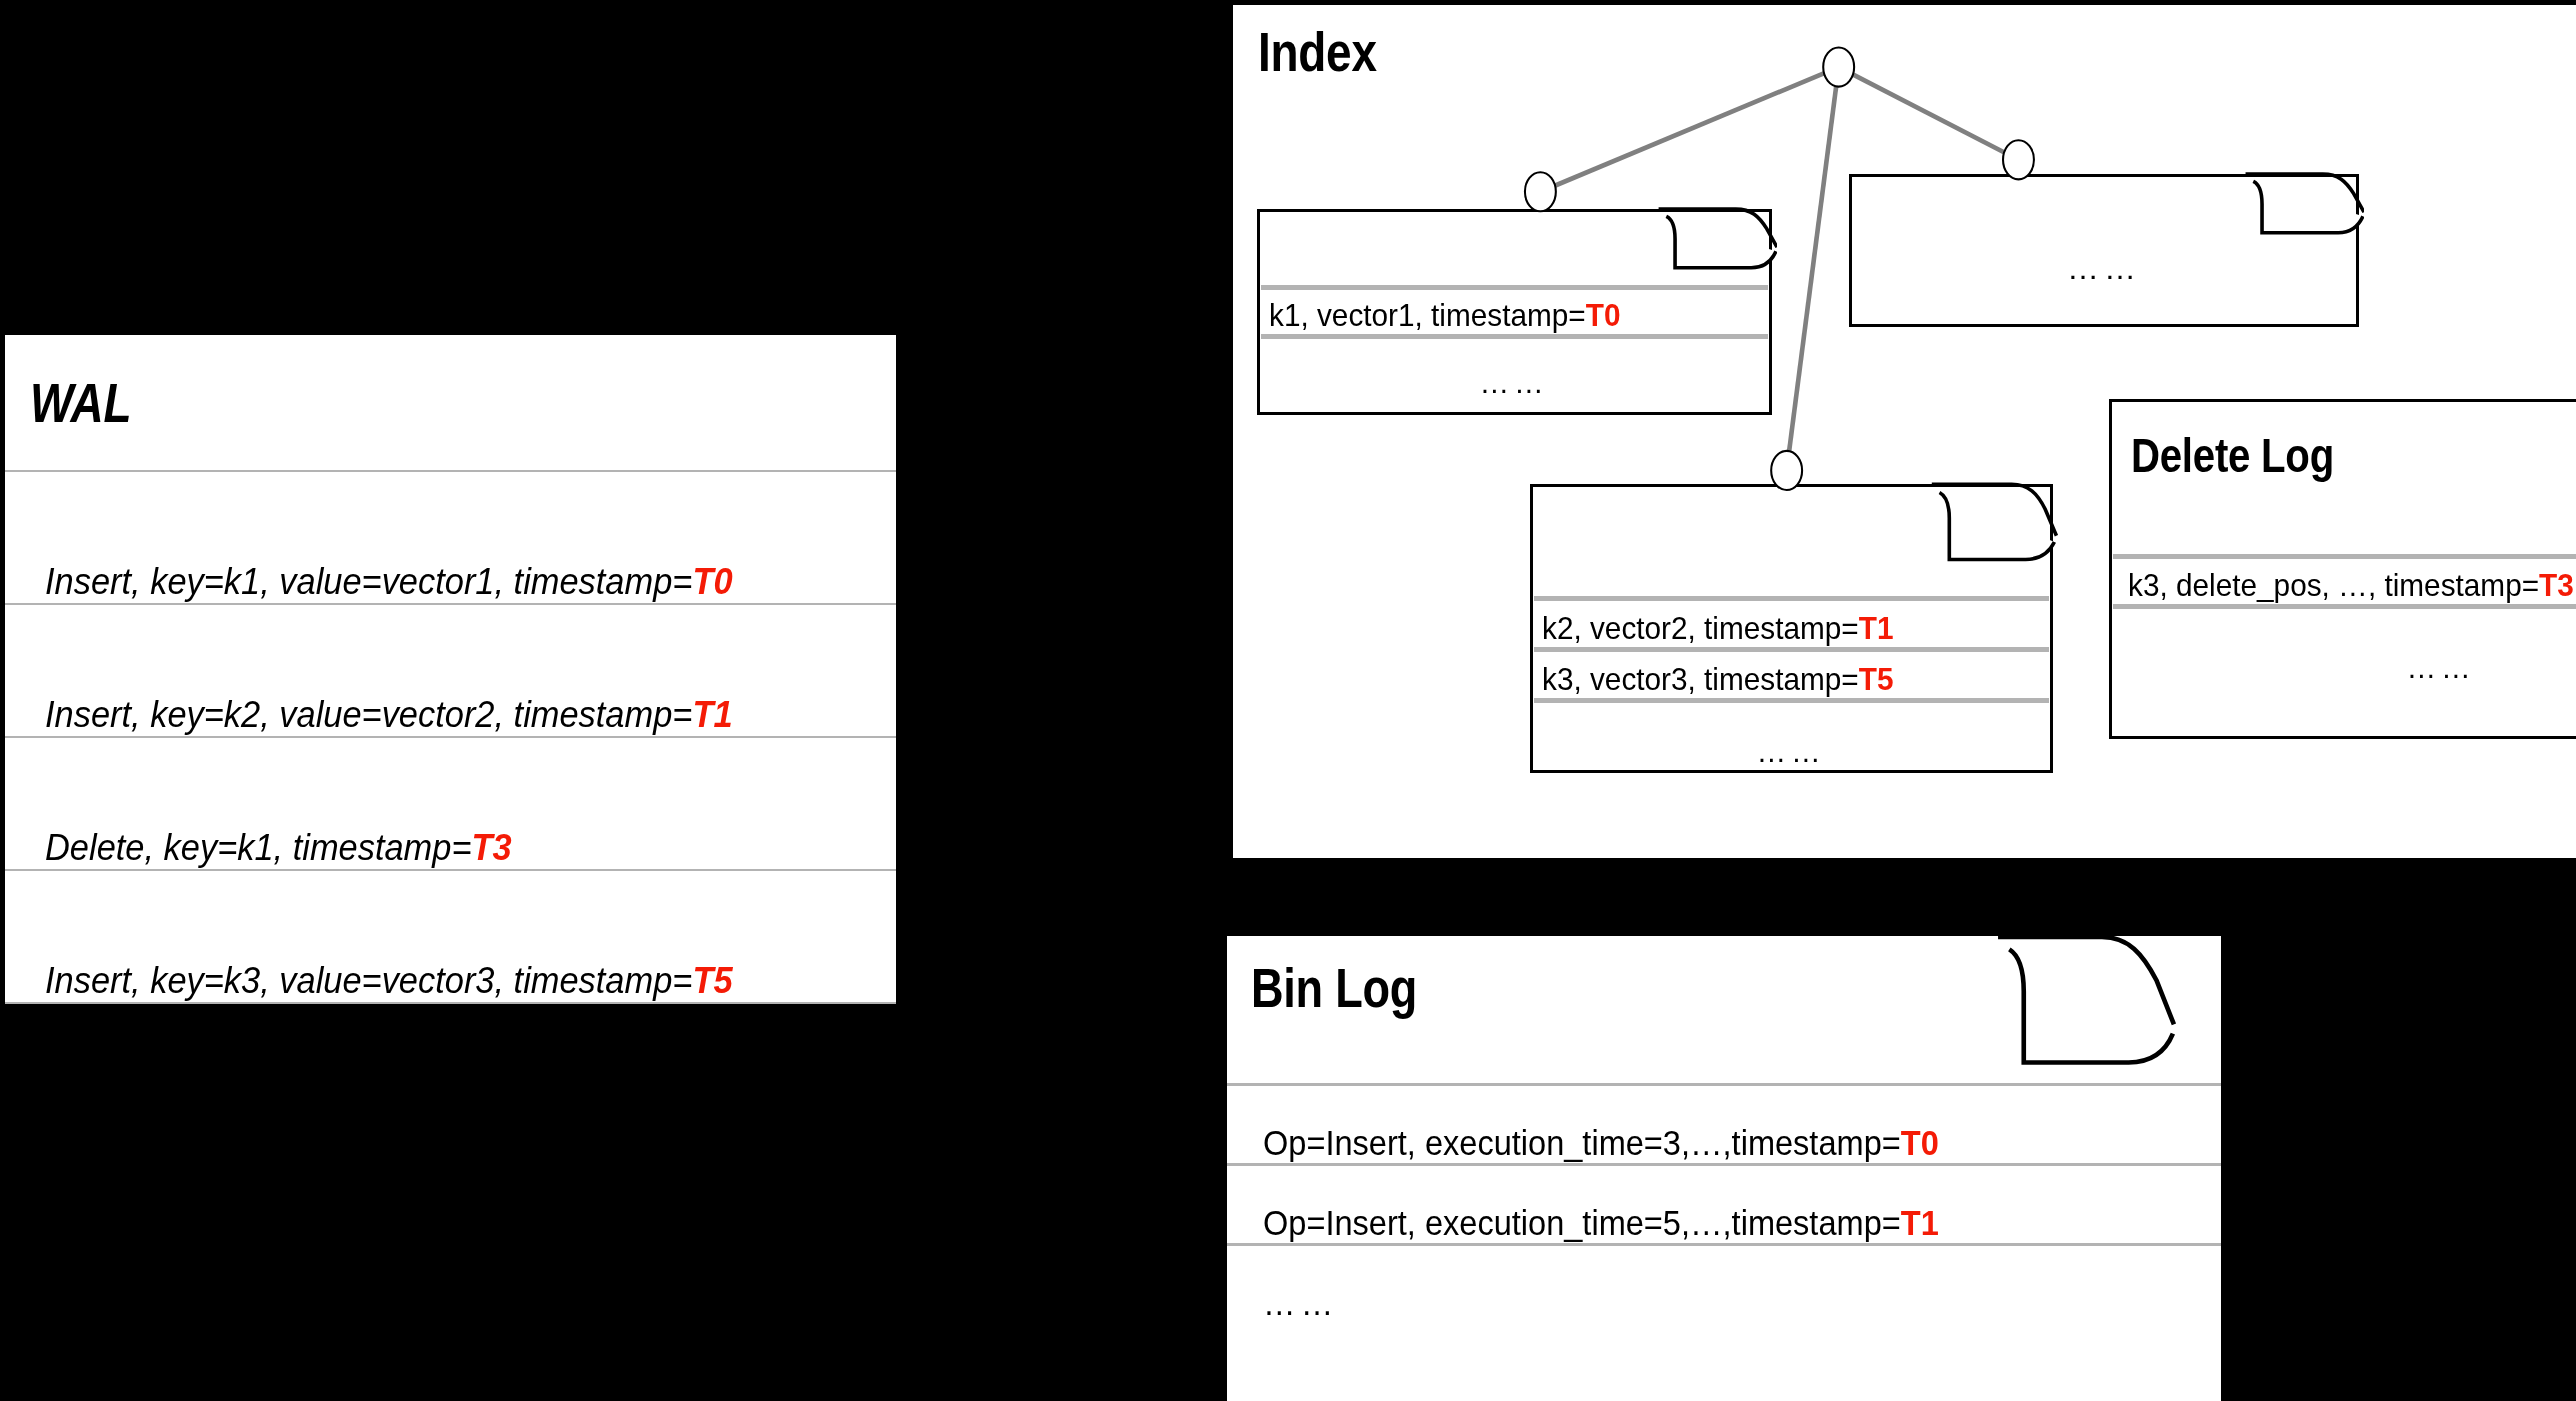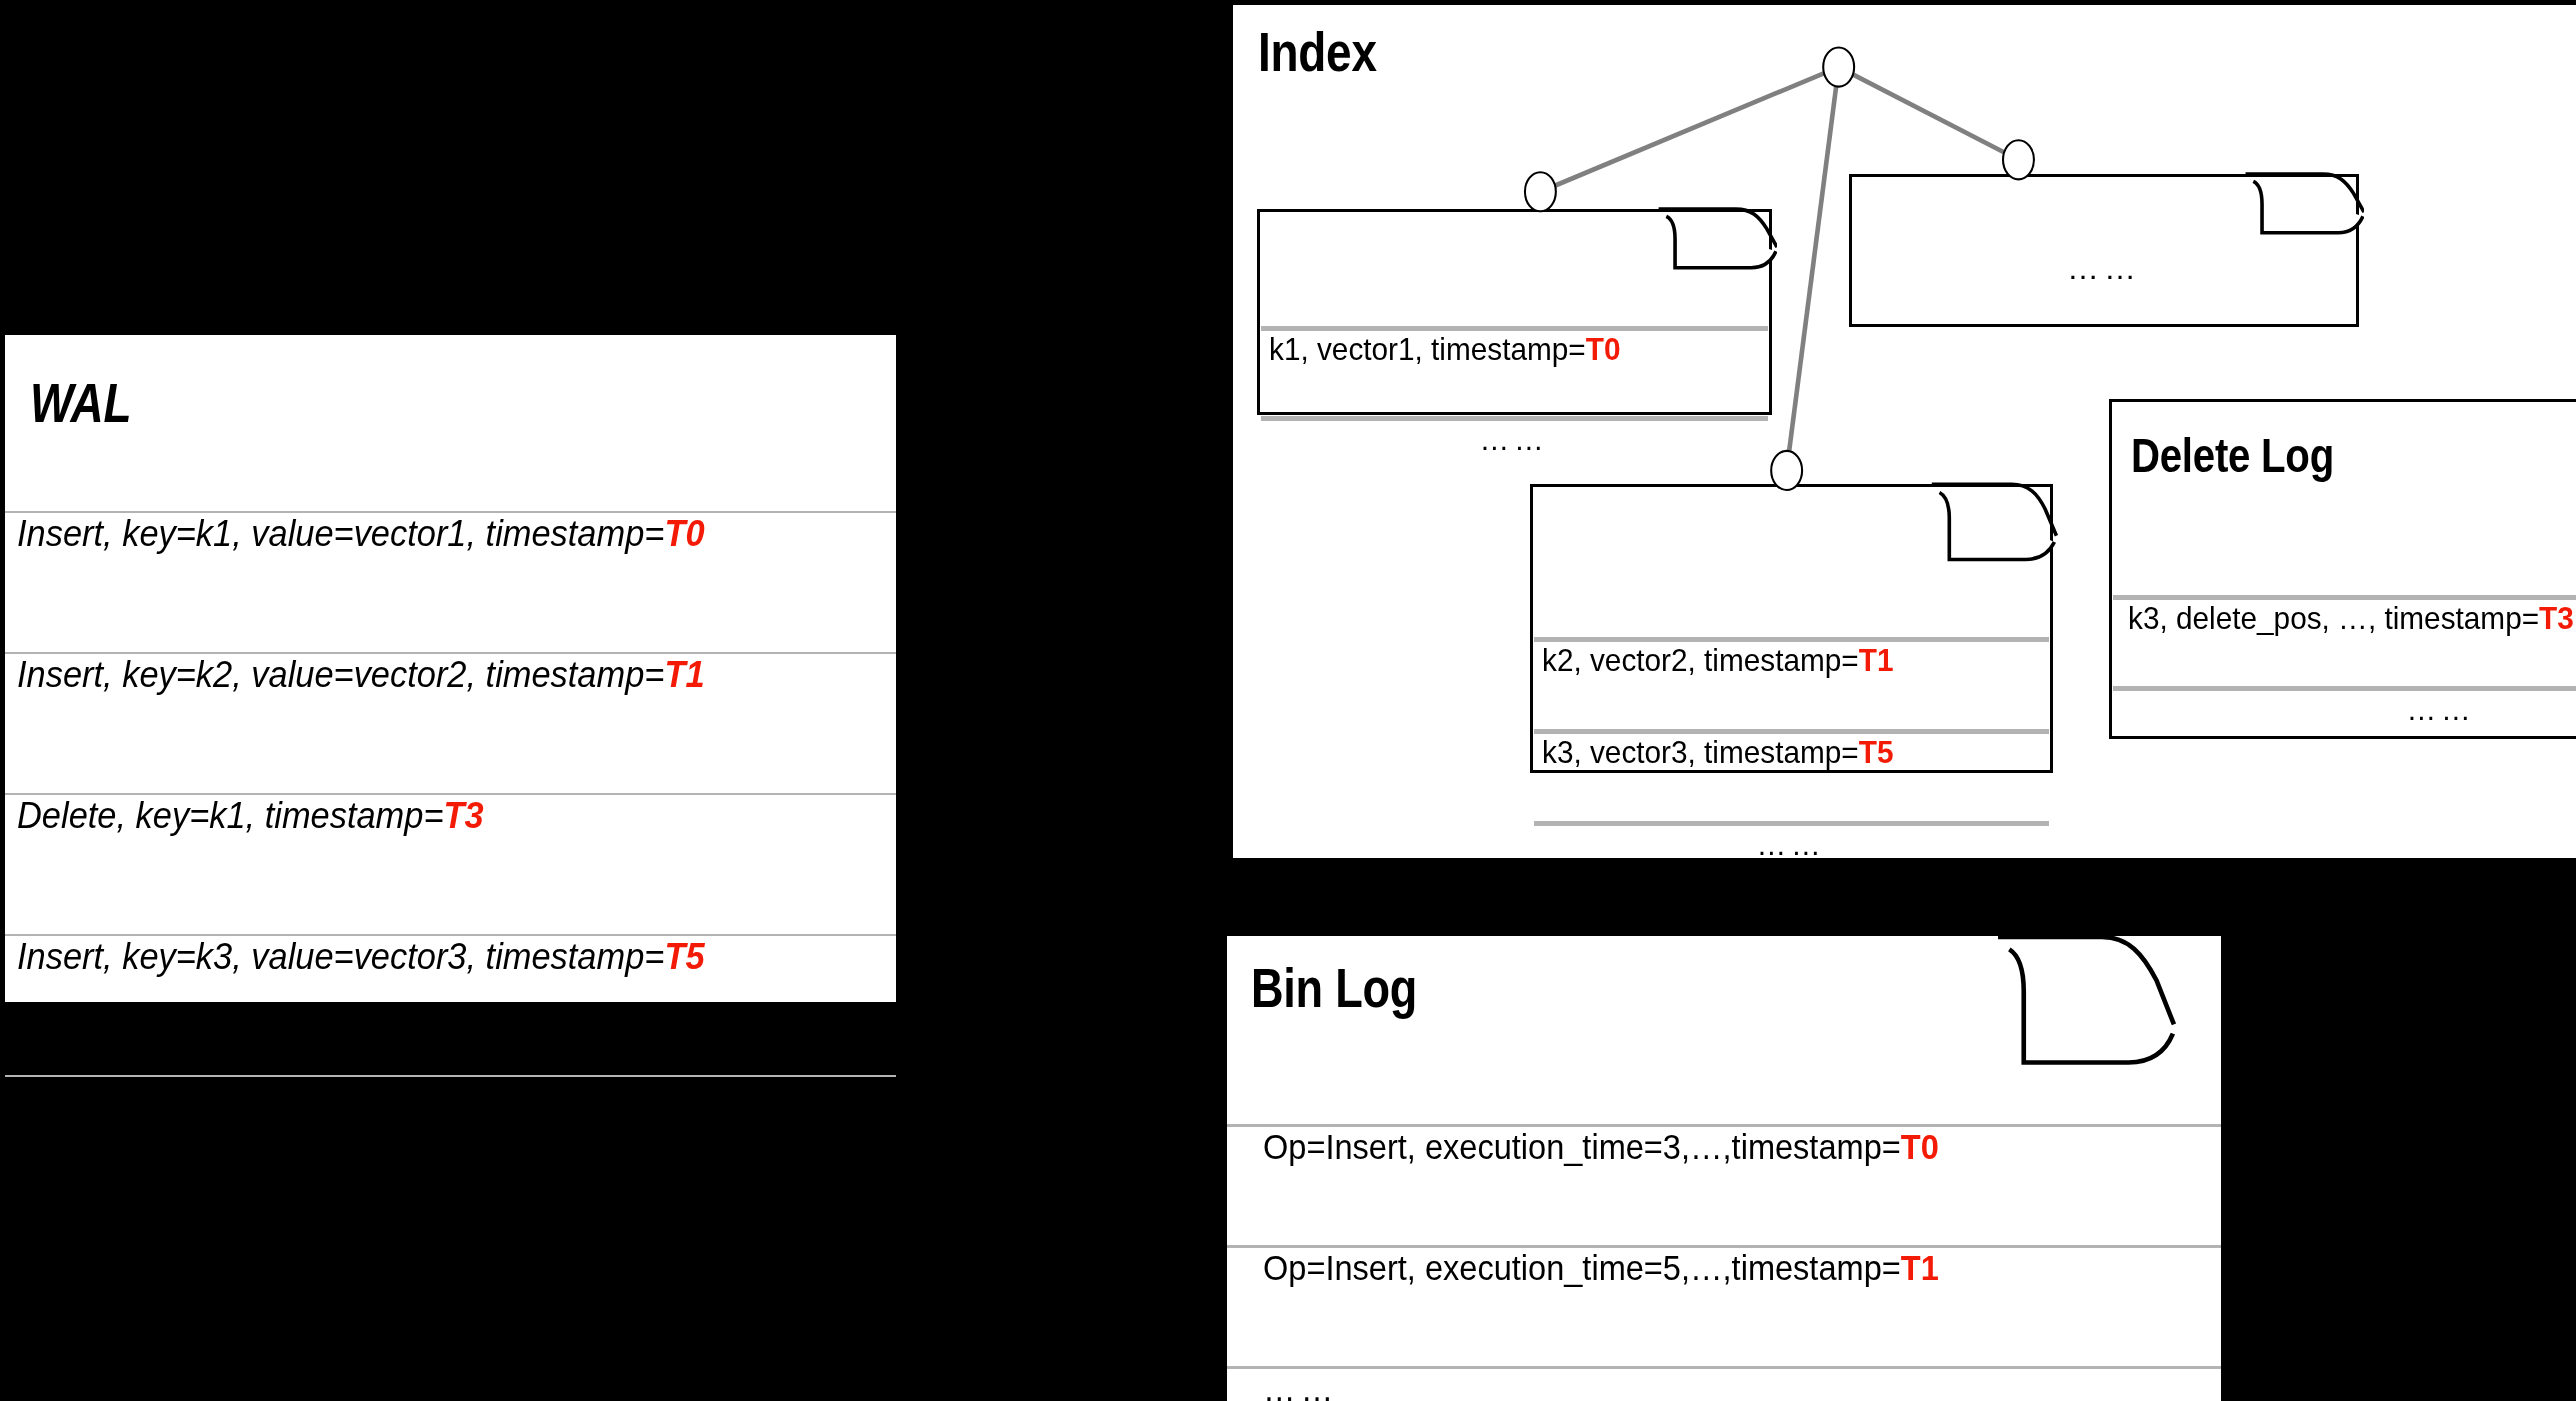--- a/index.html
+++ b/index.html
@@ -15,38 +15,38 @@
   .panel-title{
     font-weight:bold;color:#000;line-height:1;
     font-stretch:condensed;letter-spacing:-0.3px;
     transform:scaleX(.82);transform-origin:left center;
     white-space:nowrap;
   }
   .rows{position:absolute;left:0;right:0;}
   .row{
     position:relative;box-sizing:border-box;
     border-top:2.6px solid #b3b3b3;
-    display:flex;align-items:flex-start;
-    color:#000;white-space:nowrap;margin-top:41px;
+    display:flex;align-items:flex-end;
+    color:#000;white-space:nowrap;
   }
   .row .txt{transform:scaleX(.93);transform-origin:left center;}
   .row.center{justify-content:center;}
   .row.center .txt{transform:scaleX(.93);transform-origin:center center;}
   .ts{color:#f41b06;font-weight:bold;}
   .dots{letter-spacing:.16em;}
 
   
   #wal{
     left:5.2px;top:335px;width:891px;height:667px;
     border-radius:0;
     font-style:italic;
   }
   #wal .panel-title{position:absolute;left:25px;top:40px;font-size:56px;}
   #wal .rows{top:135px;}
-  #wal .row{height:100px;padding-left:12px;font-size:37px;}
+  #wal .row{height:133px;padding-left:40px;font-size:37px;}
 
   
   #index-panel{
     left:1233px;top:5.2px;width:1578px;height:853px;
   }
   #index-panel .panel-title{position:absolute;left:25px;top:18.5px;font-size:56px;}
 
   
   .doccard{position:absolute;}
   .doccard .body{

